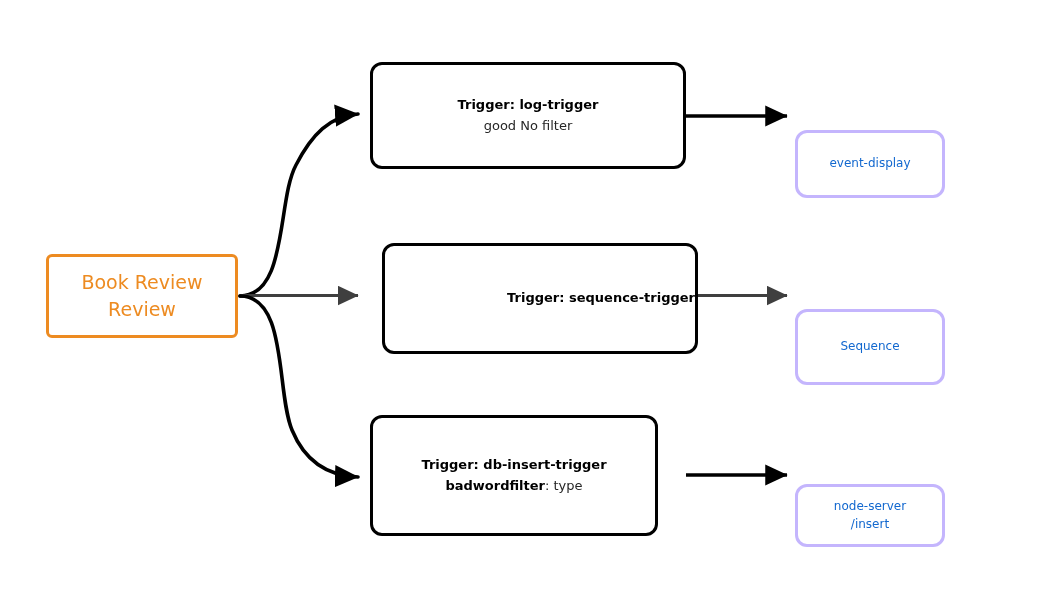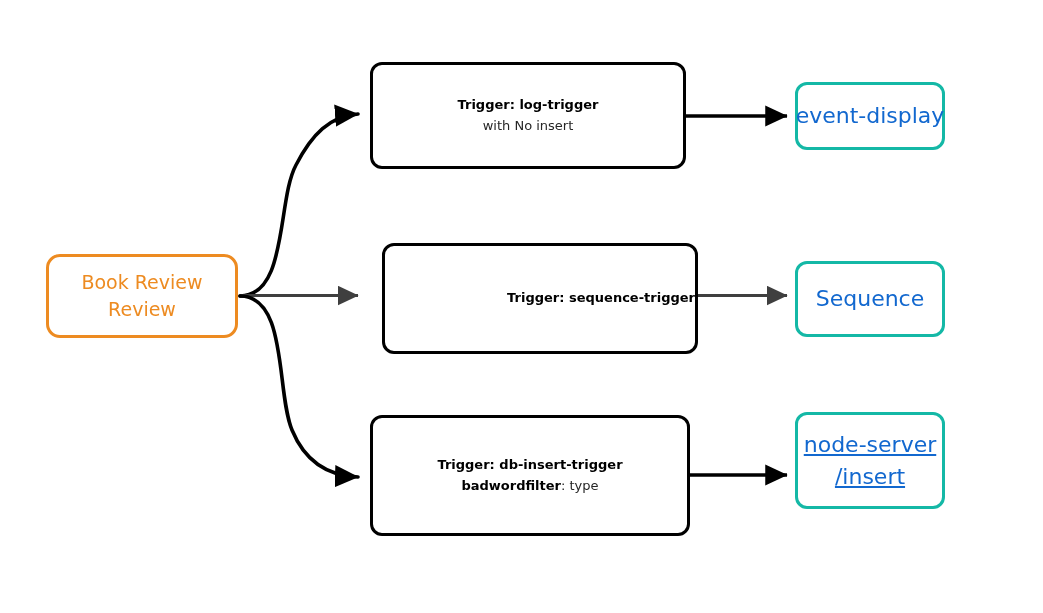--- a/index.html
+++ b/index.html
@@ -31,38 +31,39 @@
     box-sizing: border-box;
     display: flex;
     flex-direction: column;
     align-items: center;
     justify-content: center;
     background: #ffffff;
     text-align: center;
   }
   .node-broker {
     border: 3px solid #ED8B21;
-    border-radius: 14px;
+    border-radius: 6px;
     color: #ED8B21;
     font-size: 19px;
     line-height: 1.42;
   }
   .node-trigger {
     border: 3px solid #000000;
     border-radius: 12px;
     color: #1a1a1a;
     font-size: 13px;
     line-height: 1.58;
   }
   .node-sink {
-    border: 3px solid #14b8a6;
+    border: 3px solid #c4b5fd;
     border-radius: 12px;
     color: #1268CF;
-    font-size: 22px;
+    font-size: 12px;
     line-height: 1.42;
+    margin-top: 48px;
   }
   .line {
     display: block;
     white-space: nowrap;
   }
   .b { font-weight: bold; color: #000000; }
   .r { font-weight: normal; color: #262626; }
 </style>
 </head>
 <body>
@@ -93,41 +94,41 @@
   </svg>
 
   <div class="node node-broker" style="left:46px; top:254px; width:192px; height:84px;">
     <span class="line">Book Review</span>
     <span class="line">Review</span>
   </div>
 
   <div class="node node-trigger" style="left:370px; top:62px; width:316px; height:107px;">
     <span class="line b">Trigger: log-trigger</span>
     <span class="line">
-      <span class="b"></span><span class="r">with No insert</span>
+      <span class="b"></span><span class="r">good No filter</span>
     </span>
   </div>
 
   <div class="node node-trigger" style="left:382px; top:243px; width:316px; height:111px;align-items:flex-end;">
     <span class="line b">Trigger: sequence-trigger</span>
   </div>
 
-  <div class="node node-trigger" style="left:370px; top:415px; width:320px; height:121px;">
+  <div class="node node-trigger" style="left:370px; top:415px; width:288px; height:121px;">
     <span class="line b">Trigger: db-insert-trigger</span>
     <span class="line">
       <span class="b">badwordfilter</span><span class="r">: type</span>
     </span>
   </div>
 
   <div class="node node-sink" style="left:795px; top:82px; width:150px; height:68px;">
     <span class="line">event-display</span>
   </div>
 
   <div class="node node-sink" style="left:795px; top:261px; width:150px; height:76px;">
     <span class="line">Sequence</span>
   </div>
 
-  <div class="node node-sink" style="left:795px; top:412px; width:150px; height:97px;text-decoration:underline;">
+  <div class="node node-sink" style="left:795px; top:436px; width:150px; height:63px;">
     <span class="line">node-server</span>
     <span class="line">/insert</span>
   </div>
 
 </div>
 
 </body></html>

